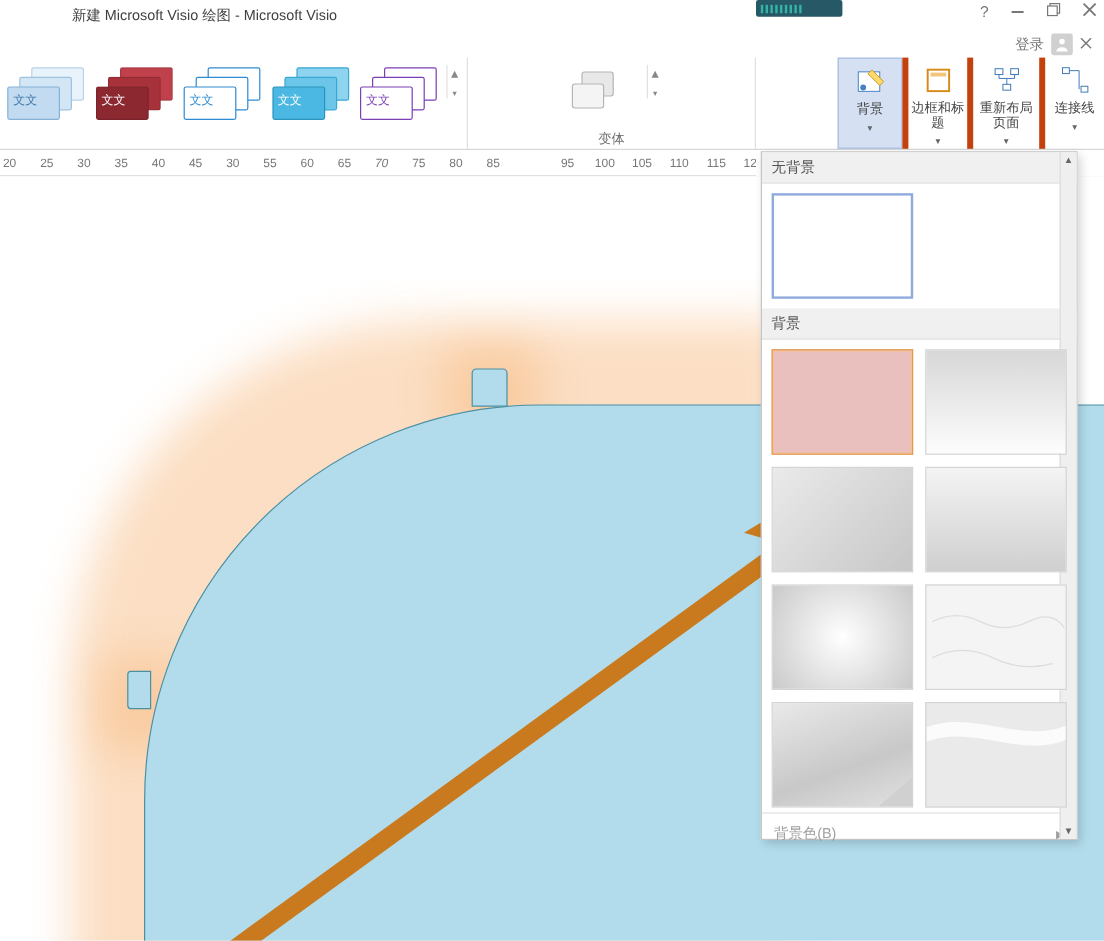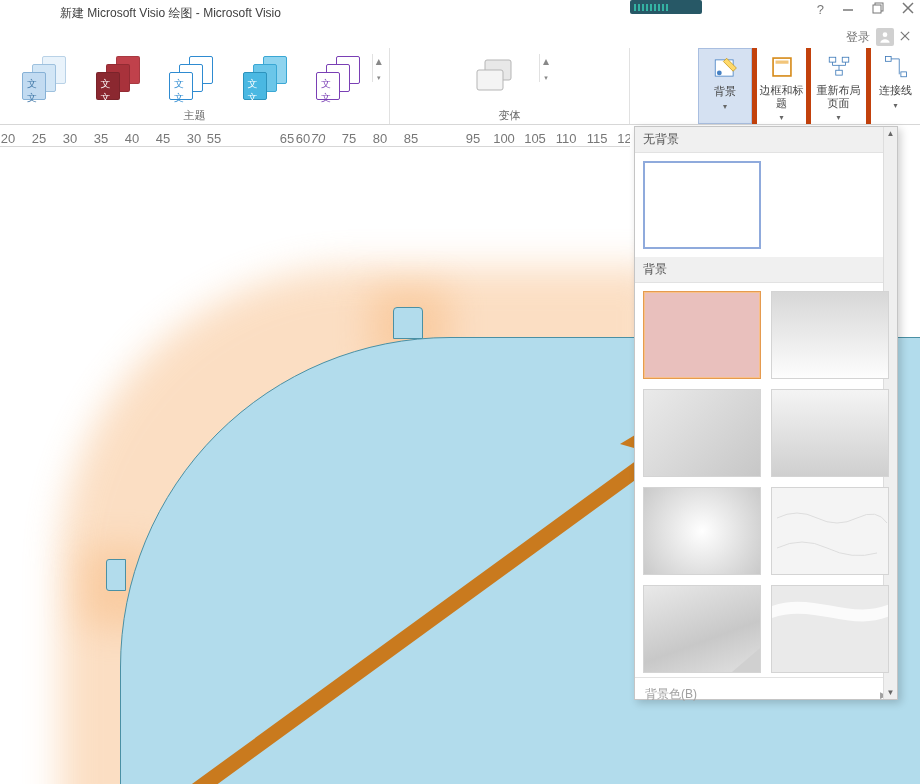--- a/index.html
+++ b/index.html
@@ -78,21 +78,21 @@
     flex-direction: column;
     padding: 2px 4px 0 4px;
   }
   .ribbon-group.themes { width: 390px; }
   .ribbon-group.variants { width: 240px; justify-content:flex-start; align-items:center; }
   .ribbon-group .group-body { flex:1; display:flex; align-items:flex-start; gap:12px; padding-top:4px;}
   .ribbon-group .group-label { text-align:center; color:#6a6a6a; font-size:11px; padding:2px 0 1px; }
   .theme-thumb {
     width: 64px; height:48px; position:relative;
   }
-  .tc { position:absolute; width:24px; height:28px; border:1px solid rgba(0,0,0,0.12); border-radius:2px;margin-left:16px; }
+  .tc { position:absolute; width:44px; height:28px; border:1px solid rgba(0,0,0,0.12); border-radius:2px; }
   .variant-thumb {
     width:60px; height:50px; position:relative;
   }
   .gallery-handle {
     width:14px; border-left:1px solid #e1e1e1; display:flex; flex-direction:column; justify-content:center; align-items:center; gap:6px; color:#888;
   }
   .ribbon-right {
     display:flex; margin-left:auto;
   }
   .rbtn {
@@ -106,21 +106,21 @@
   .rbtn .drop { font-size:8px; color:#666; }
 
   
   .ruler {
     height: 22px;
     border-bottom:1px solid #d7d7d7;
     display:flex;
     position:relative;
     background:#fff;
   }
-  .ruler .num { position:absolute; top:6px; font-size:13px; color:#777; transform:translateX(-50%); }
+  .ruler .num { position:absolute; top:6px; font-size:10px; color:#777; transform:translateX(-50%); }
   .ruler-cover { position:absolute; right:0; top:0; width:290px; height:22px; background:#fff; }
 
   
   .canvas {
     position:absolute; left:0; right:0; top:147px; bottom:0; background:#fff; overflow:hidden;
   }
   .shape-glow {
     position:absolute; filter: blur(18px); background:#f7b77b; opacity:0.45;
   }
   .tank-body {
@@ -257,21 +257,20 @@
         <div class="tc" style="left:12px;top:10px;background:#fff;border-color:#7a3fb5;"></div>
         <div class="tc" style="left:2px;top:18px;background:#fff;border-color:#7a3fb5;">
           <span style="position:absolute;left:4px;top:4px;font-size:10px;color:#7a3fb5;">文文</span>
         </div>
       </div>
       <div class="gallery-handle">
         <span>▴</span>
           <span style="font-size:7px;">▾</span>
       </div>
     </div>
-    <div class="group-label">主题</div>
   </div>
 
   <div class="ribbon-group variants">
     <div class="group-body" style="justify-content:center;">
       <div class="variant-thumb">
         <svg width="60" height="50">
             <rect x="18" y="6" width="26" height="20" rx="2" fill="#e8e8e8" stroke="#b5b5b5"></rect>
             <rect x="10" y="16" width="26" height="20" rx="2" fill="#f4f4f4" stroke="#b5b5b5"></rect>
           </svg>
       </div>
@@ -324,22 +323,22 @@
 </div>
 
 <div class="ruler">
 <span class="num" style="left: 8px;">20</span>
     <span class="num" style="left: 39px;">25</span>
     <span class="num" style="left: 70px;">30</span>
     <span class="num" style="left: 101px;">35</span>
     <span class="num" style="left: 132px;">40</span>
     <span class="num" style="left: 163px;">45</span>
     <span class="num" style="left: 194px;">30</span>
-    <span class="num" style="left: 214px; text-align: center;">55</span>
-    <span class="num" style="left: 256px; margin-left: 47px;">60</span>
+    <span class="num" style="left: 225px; text-align: center;">55</span>
+    <span class="num" style="left: 256px;">60</span>
     <span class="num" style="left: 287px;">65</span>
     <span class="num" style="left: 318px; font-style: italic;">70</span>
     <span class="num" style="left: 349px;">75</span>
     <span class="num" style="left: 380px; text-align: right;">80</span>
     <span class="num" style="left: 411px;">85</span>
     <span class="num" style="left: 440px; margin-top: 46px;">90</span>
     <span class="num" style="left: 473px;">95</span>
     <span class="num" style="left: 504px;">100</span>
     <span class="num" style="left: 535px;">105</span>
     <span class="num" style="left: 566px;">110</span>

